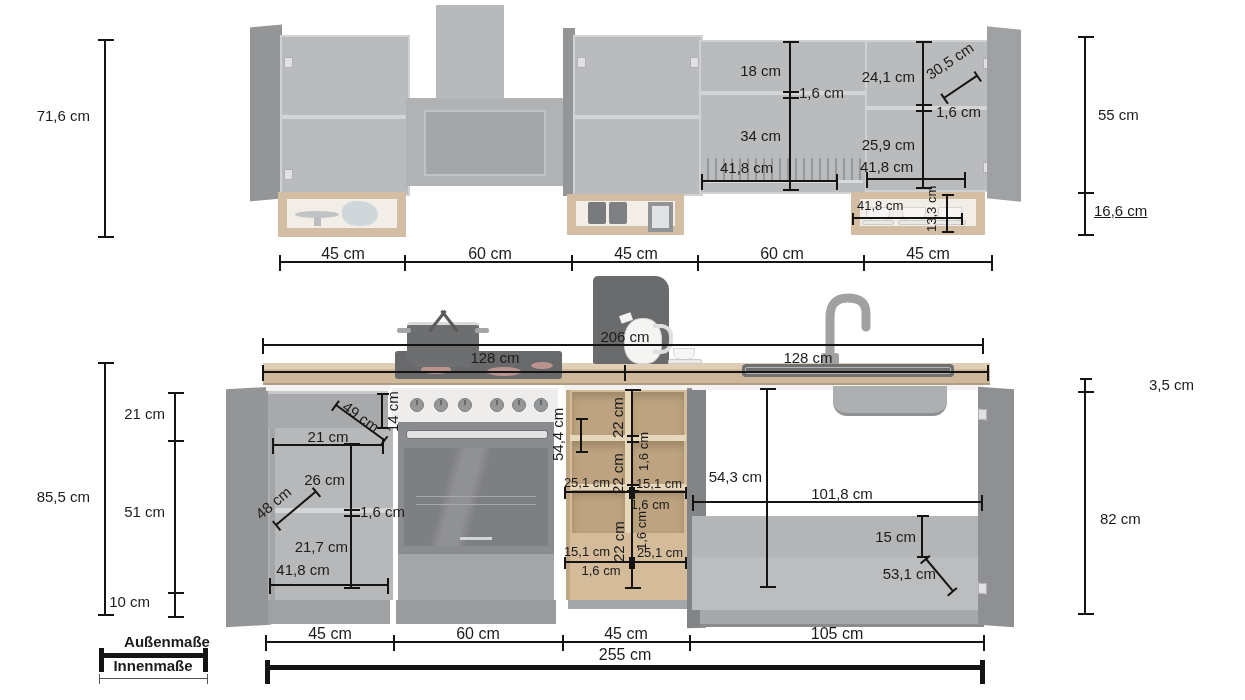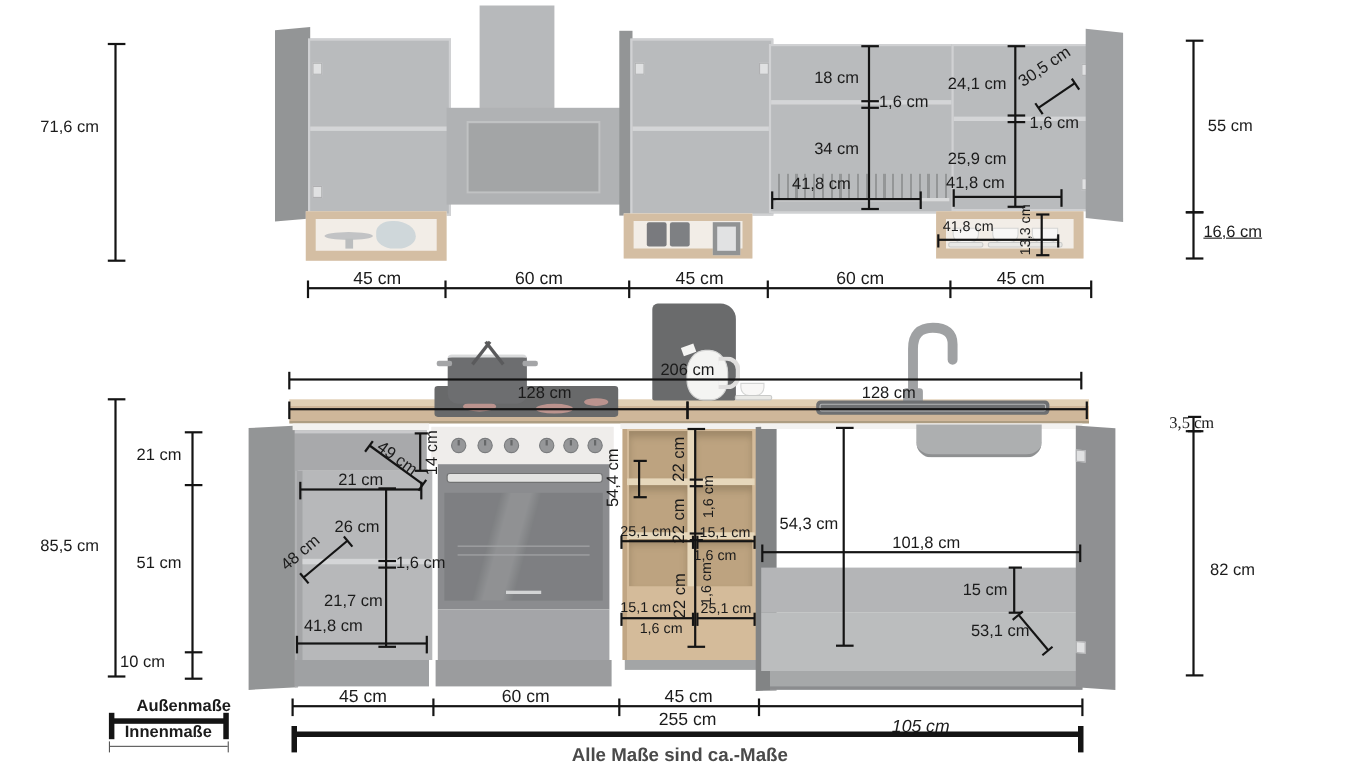--- a/index.html
+++ b/index.html
@@ -251,21 +251,21 @@
 
   <div class="dv" style="left:174px;top:393px;height:224px;">
     <div class="mth" style="top:47px;"></div>
     <div class="mth" style="top:199px;"></div>
   </div>
   <span class="lbl rt" style="left:107px;top:406px;width:58px;">21 cm</span>
   <span class="lbl rt" style="left:107px;top:504px;width:58px;">51 cm</span>
   <span class="lbl rt" style="left:92px;top:594px;width:58px;">10 cm</span>
 
   <div class="dv s" style="left:1084px;top:379px;height:13px;"></div>
-  <span class="lbl" style="left:1063px;top:377px;font-family:Liberation Serif, serif;">3,5 cm</span>
+  <span class="lbl" style="left:1149px;top:377px;">3,5 cm</span>
   <div class="dv" style="left:1084px;top:392px;height:222px;"></div>
   <span class="lbl" style="left:1100px;top:511px;">82 cm</span>
 
   <span class="lbl diag" style="left:344px;top:397px;transform:rotate(36deg);">49 cm</span>
   <div class="dh s diag" style="left:336px;top:404px;width:60px;transform:rotate(36deg);"></div>
   <div class="dv s" style="left:381px;top:394px;height:34px;"></div>
   <span class="lbl vtext" style="left:385px;top:392px;height:40px;">14 cm</span>
   <span class="lbl ctr" style="left:298px;top:429px;width:60px;">21 cm</span>
   <div class="dh" style="left:273px;top:444px;width:110px;"></div>
   <div class="dv" style="left:350px;top:444px;height:144px;">
@@ -314,24 +314,23 @@
   <div class="dh s diag" style="left:926px;top:558px;width:42px;transform:rotate(50deg);"></div>
 
   <div class="dh" style="left:266px;top:641px;width:718px;">
     <div class="mtv" style="left:127px;"></div>
     <div class="mtv" style="left:296px;"></div>
     <div class="mtv" style="left:423px;"></div>
   </div>
   <span class="lbl lg ctr" style="left:300px;top:625px;width:60px;">45 cm</span>
   <span class="lbl lg ctr" style="left:448px;top:625px;width:60px;">60 cm</span>
   <span class="lbl lg ctr" style="left:596px;top:625px;width:60px;">45 cm</span>
-  <span class="lbl lg ctr" style="left:807px;top:652px;width:60px;font-style:italic;">105 cm</span>
+  <span class="lbl lg ctr" style="left:807px;top:625px;width:60px;">105 cm</span>
   <span class="lbl lg ctr" style="left:595px;top:646px;width:60px;">255 cm</span>
   <div class="dh thick2" style="left:266px;top:665px;width:718px;"></div>
 
   <span class="lbl b ctr" style="left:112px;top:634px;width:110px;">Außenmaße</span>
   <div class="dh thick2" style="left:100px;top:653px;width:107px;"></div>
   <span class="lbl b ctr" style="left:98px;top:658px;width:110px;">Innenmaße</span>
   <div class="dh thin1" style="left:100px;top:678px;width:107px;"></div>
 
-  <span class="lbl b gray ctr" style="left:460px;top:678px;width:316px;font-size:17px;">Alle Maße sind ca.-Maße</span>
 
 </div>
 
 </body></html>

